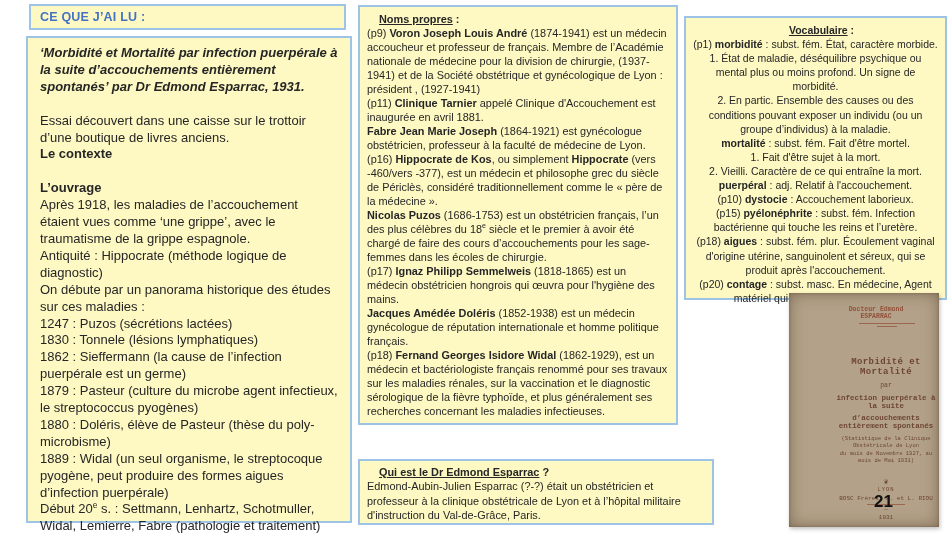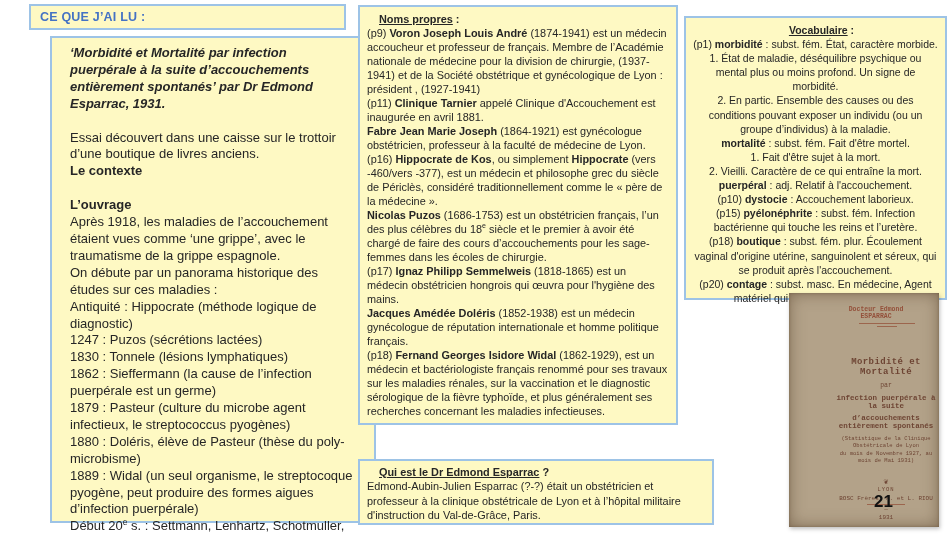--- a/index.html
+++ b/index.html
@@ -7,21 +7,21 @@
     position:relative;width:950px;height:534px;overflow:hidden;
     background:var(--page-bg,#fff);
     font-family:"Liberation Sans",sans-serif;color:var(--text,#262626);
   }
   .box{
     position:absolute;box-sizing:border-box;
     border:2px solid var(--border-blue,#9dc3e6);background:#fef9c3;
   }
   .header-box{left:29px;top:4px;width:317px;height:26px;display:flex;align-items:center;padding-left:9px;}
   .header-label{color:var(--header-blue,#4472c4);font-weight:bold;font-size:12.5px;letter-spacing:.2px;}
-  .left-box{left:26px;top:36px;width:326px;height:487px;padding:7px 18px;font-size:13px;line-height:16.9px;margin-left:24px;}
+  .left-box{left:26px;top:36px;width:326px;height:487px;padding:7px 12px;font-size:13px;line-height:16.9px;}
   .noms-box{left:358px;top:5px;width:320px;height:420px;padding:5px 7px;font-size:10.9px;line-height:14px;}
   .qui-box{left:358px;top:459px;width:356px;height:66px;padding:4px 7px;font-size:10.9px;line-height:14.3px;}
   .vocab-box{left:684px;top:16px;width:263px;height:284px;padding:5px 7px;font-size:10.5px;line-height:14.1px;text-align:center;}
   .para{margin:0;}
   .b{font-weight:bold;}
   .i{font-style:italic;}
   .u{text-decoration:underline;padding-left:12px;}
   .sup{vertical-align:super;font-size:.65em;line-height:0;}
   
   .book{
@@ -64,22 +64,22 @@
   </div>
 
   <div class="box left-box">
       <div class="para"><span class="b i">‘Morbidité et Mortalité par infection puerpérale à la suite d’accouchements entièrement spontanés’  par Dr Edmond Esparrac, 1931.</span></div>
       <div class="para">&nbsp;</div>
       <div class="para"><span>Essai découvert dans une caisse sur le trottoir d’une boutique de livres anciens.</span></div>
       <div class="para"><span class="b">Le contexte</span></div>
       <div class="para">&nbsp;</div>
       <div class="para"><span class="b">L’ouvrage</span></div>
       <div class="para"><span>Après 1918, les maladies de l’accouchement étaient vues comme ‘une grippe’, avec le traumatisme de la grippe espagnole.</span></div>
+      <div class="para"><span>Antiquité : Hippocrate (méthode logique de diagnostic)</span></div>
       <div class="para"><span>On débute par un panorama historique des études sur ces maladies :</span></div>
-      <div class="para"><span>Antiquité : Hippocrate (méthode logique de diagnostic)</span></div>
       <div class="para"><span>1247 : Puzos (sécrétions lactées)</span></div>
       <div class="para"><span>1830 : Tonnele (lésions lymphatiques)</span></div>
       <div class="para"><span>1862 : Sieffermann (la cause de l’infection puerpérale est un germe)</span></div>
       <div class="para"><span>1879 : Pasteur (culture du microbe agent infectieux, le streptococcus pyogènes)</span></div>
       <div class="para"><span>1880 : Doléris, élève de Pasteur (thèse du poly-microbisme)</span></div>
       <div class="para"><span>1889 : Widal (un seul organisme, le streptocoque pyogène, peut produire des formes aigues d’infection puerpérale)</span></div>
       <div class="para"><span>Début 20</span><span class="sup">e</span><span> s. : Settmann, Lenhartz, Schotmuller, Widal, Lemierre, Fabre (pathologie et traitement)  …/…</span></div>
     </div>
 
   <div class="box noms-box">
@@ -103,21 +103,21 @@
       <div class="para"><span class="b u">Vocabulaire</span><span class="b"> :</span></div>
       <div class="para"><span>(p1) </span><span class="b">morbidité</span><span> : subst. fém. État, caractère morbide.</span></div>
       <div class="para"><span>1. État de maladie, déséquilibre psychique ou mental plus ou moins profond. Un signe de morbidité.</span></div>
       <div class="para"><span>2. En partic. Ensemble des causes ou des conditions pouvant exposer un individu (ou un groupe d’individus) à la maladie.</span></div>
       <div class="para"><span class="b">mortalité</span><span> : subst. fém. Fait d'être mortel.</span></div>
       <div class="para"><span>1. Fait d'être sujet à la mort.</span></div>
       <div class="para"><span>2. Vieilli. Caractère de ce qui entraîne la mort.</span></div>
       <div class="para"><span class="b">puerpéral</span><span> : adj. Relatif à l'accouchement.</span></div>
       <div class="para"><span>(p10) </span><span class="b">dystocie</span><span> : Accouchement laborieux.</span></div>
       <div class="para"><span>(p15) </span><span class="b">pyélonéphrite</span><span> : subst. fém. Infection bactérienne qui touche les reins et l’uretère.</span></div>
-      <div class="para"><span>(p18) </span><span class="b">boutique</span><span> : subst. fém. plur. Écoulement vaginal d'origine utérine, sanguinolent et séreux, qui se produit après l'accouchement.</span></div>
+      <div class="para"><span>(p18) </span><span class="b">aigues</span><span> : subst. fém. plur. Écoulement vaginal d'origine utérine, sanguinolent et séreux, qui se produit après l'accouchement.</span></div>
       <div class="para"><span>(p20) </span><span class="b">contage</span><span> : subst. masc. En médecine, Agent matériel qui transmet une infection.</span></div>
     </div>
 
   <div class="book">
     <div class="book-author">Docteur Edmond ESPARRAC</div>
     <div class="book-author-lines">
       <div class="tiny-line tl-1"></div>
       <div class="tiny-line tl-2"></div>
     </div>
     <div class="book-title1">Morbidité et Mortalité</div>

